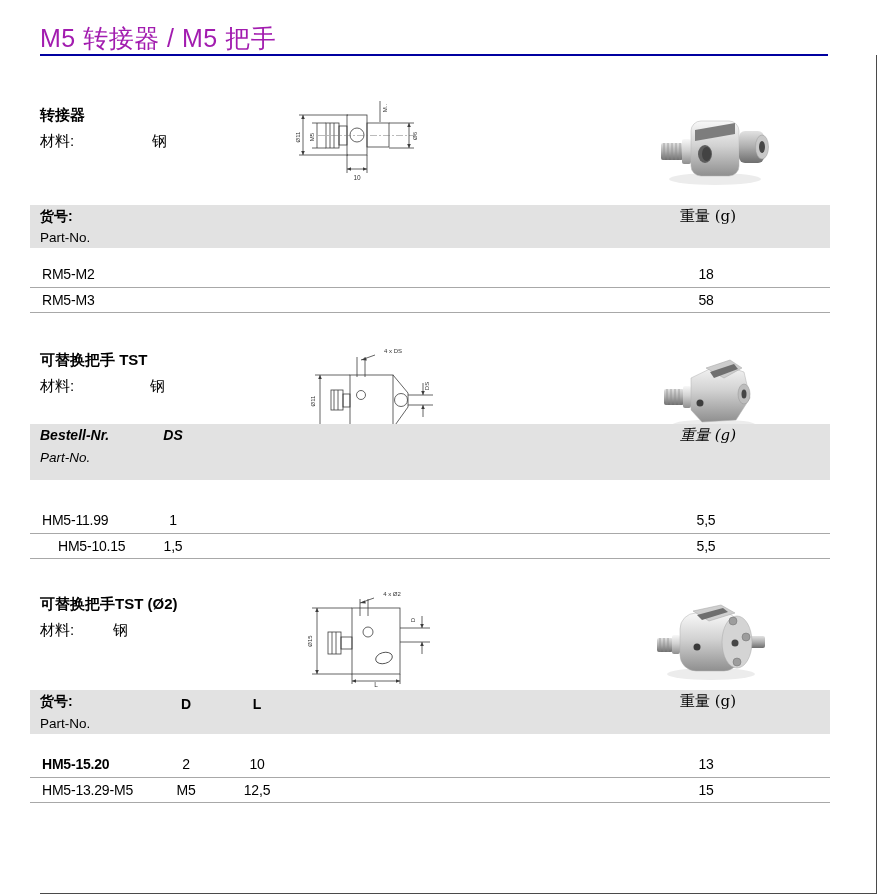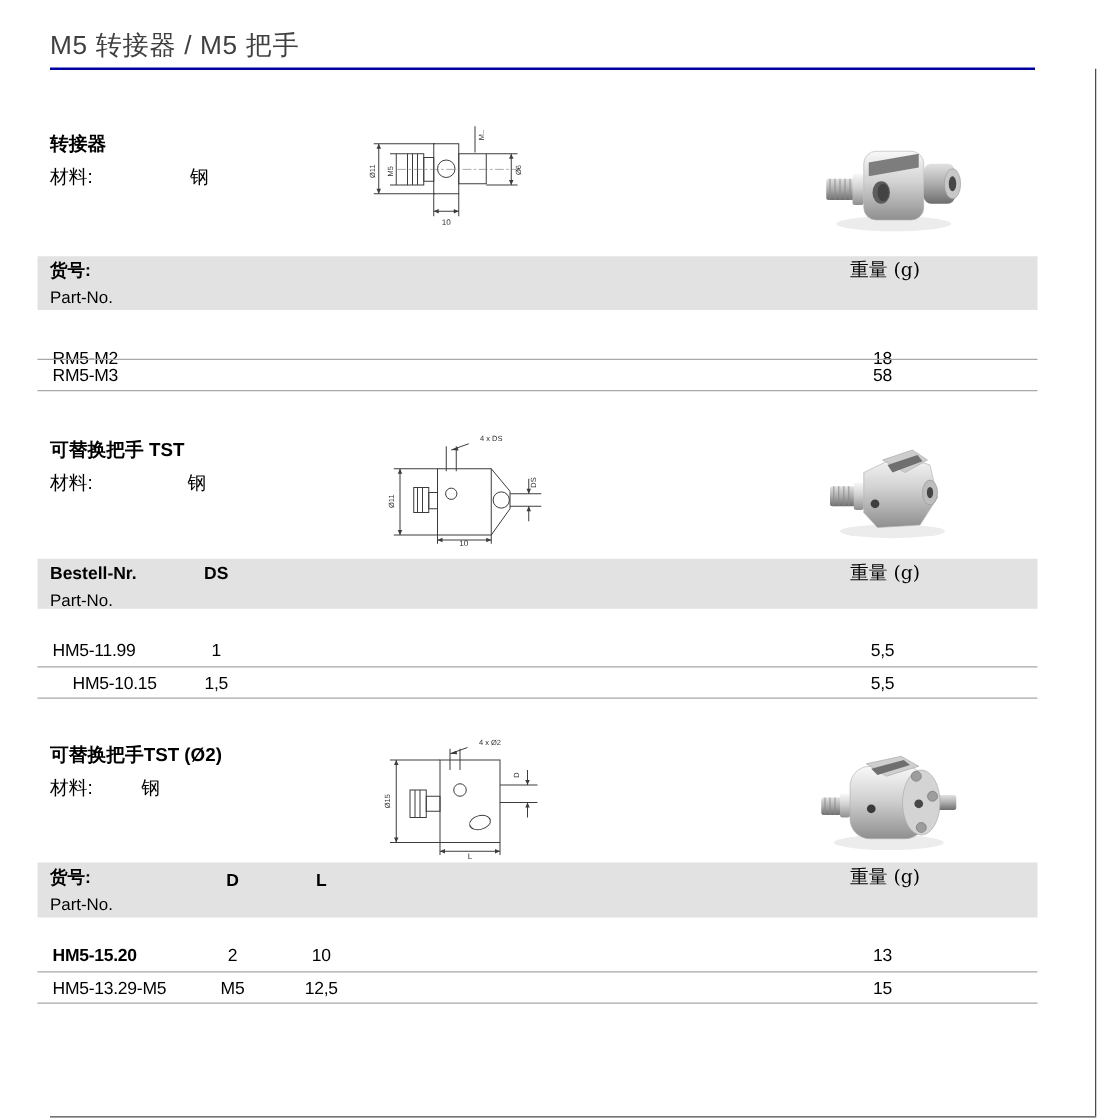--- a/index.html
+++ b/index.html
@@ -1,19 +1,19 @@
 <!DOCTYPE html>
 <html><head>
 <meta charset="utf-8">
 <style>
   html,body{margin:0;padding:0;background:#fff;}
   body{width:880px;height:896px;position:relative;overflow:hidden;
        font-family:"Liberation Sans","DejaVu Sans",sans-serif;color:#000;}
   .abs{position:absolute;}
-  .page-title{font-size:21px;color:#404040;letter-spacing:.5px;white-space:nowrap;}
+  .page-title{font-size:25px;color:#a21caf;letter-spacing:.5px;white-space:nowrap;}
   .title-rule{background:#0000a0;height:2px;}
   .frame{background:#4a4a4a;}
   .sec-heading{font-size:15px;font-weight:bold;white-space:nowrap;}
   .mat-label{font-size:15px;font-weight:normal;}
   .mat-value{font-size:15px;font-family:"DejaVu Serif","Liberation Serif",serif;}
   .band{background:#e2e2e2;}
   .band .hdr{position:absolute;font-size:14px;font-weight:bold;white-space:nowrap;}
   .band .sub{position:absolute;font-size:13.5px;font-weight:normal;}
   .weight-hdr{position:absolute;font-size:15px;font-weight:normal;
       font-family:"DejaVu Serif","Liberation Serif",serif;text-align:center;}
@@ -99,21 +99,21 @@
   <rect x="94" y="25" width="25" height="32" rx="6" fill="url(#g1b)"></rect>
   <ellipse cx="117" cy="41" rx="6.5" ry="12" fill="#c8c8c8" stroke="#9a9a9a" stroke-width=".5"></ellipse>
   <ellipse cx="117" cy="41" rx="3" ry="6" fill="#474747"></ellipse>
 </svg>
 
 <div class="abs band" style="left:30px;top:205px;width:800px;height:43px;">
   <div class="hdr" style="left:10px;top:3px;">货号:</div>
   <div class="weight-hdr" style="left:598px;top:2px;width:160px;">重量 (g)</div>
   <div class="sub" style="left:10px;top:25px;">Part-No.</div>
 </div>
-<div class="trow" style="top:274px;">
+<div class="trow" style="top:262px;">
   <span class="cell" style="left:12px;">RM5-M2</span>
   <span class="cell num" style="left:652px;width:48px;">18</span>
 </div>
 <div class="divider" style="top:287px;"></div>
 <div class="trow" style="top:288px;">
   <span class="cell" style="left:12px;">RM5-M3</span>
   <span class="cell num" style="left:652px;width:48px;">58</span>
 </div>
 <div class="divider" style="top:312px;"></div>
 
@@ -178,21 +178,21 @@
   <path d="M17,37 v16 M21,37 v16 M25,37 v16 M29,37 v16" stroke="#8a8a8a" stroke-width="1" opacity=".7"></path>
   <rect x="33" y="34" width="8" height="22" rx="2" fill="url(#g2a)"></rect>
   <path d="M41,26 L70,12 L94,20 L100,46 L86,68 L52,70 L41,58 Z" fill="url(#g2a)" stroke="#b0b0b0" stroke-width=".5"></path>
   <path d="M56,16 L80,8 L92,16 L74,26 Z" fill="#cdcdcd" stroke="#a5a5a5" stroke-width=".5"></path>
   <path d="M60,20 L84,12 L88,17 L64,26 Z" fill="#6f6f6f"></path>
   <circle cx="50" cy="51" r="3.5" fill="#3e3e3e"></circle>
   <ellipse cx="94" cy="42" rx="6" ry="10" fill="#bdbdbd" stroke="#949494" stroke-width=".5"></ellipse>
   <ellipse cx="94" cy="42" rx="2.5" ry="4.5" fill="#454545"></ellipse>
 </svg>
 
-<div class="abs band" style="left:30px;top:447px;width:800px;height:40px;">
+<div class="abs band" style="left:30px;top:424px;width:800px;height:56px;font-style:italic;">
   <div class="hdr" style="left:10px;top:3px;">Bestell-Nr.</div>
   <div class="hdr num" style="left:128px;top:3px;width:30px;text-align:center;">DS</div>
   <div class="weight-hdr" style="left:598px;top:2px;width:160px;">重量 (g)</div>
   <div class="sub" style="left:10px;top:26px;">Part-No.</div>
 </div>
 <div class="trow" style="top:508px;">
   <span class="cell" style="left:12px;">HM5-11.99</span>
   <span class="cell num" style="left:128px;width:30px;">1</span>
   <span class="cell num" style="left:652px;width:48px;">5,5</span>
 </div>

